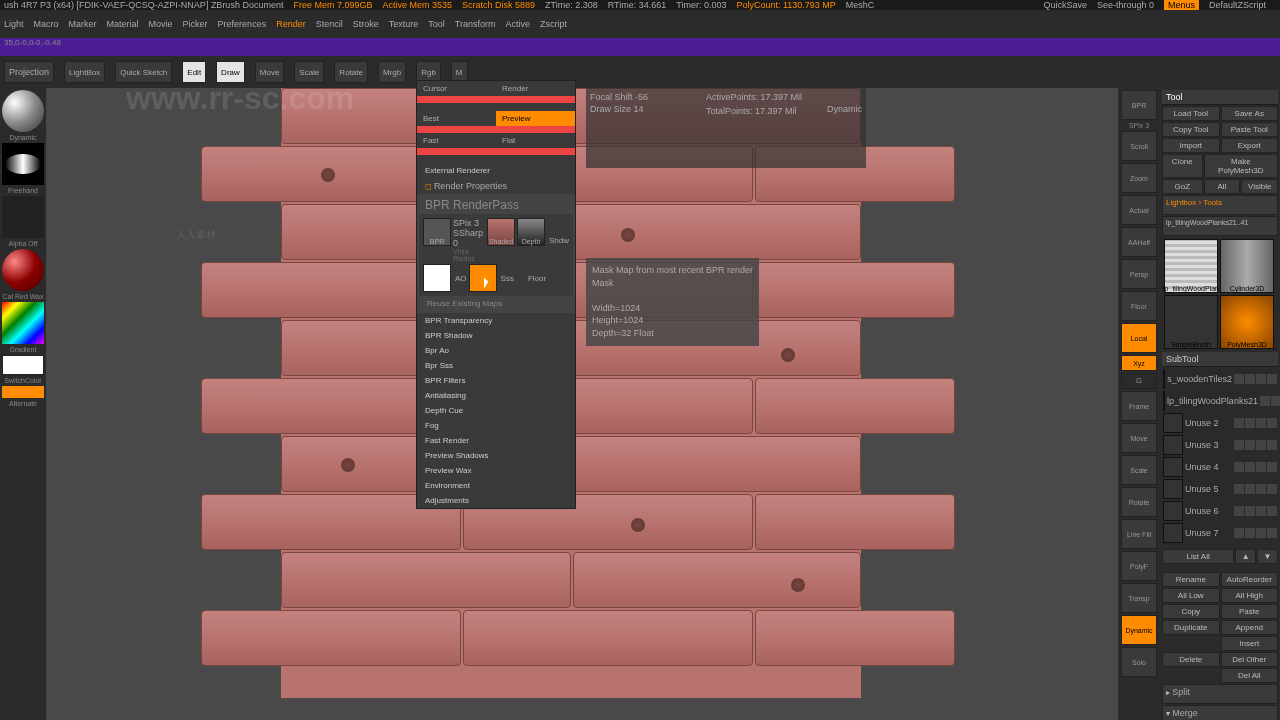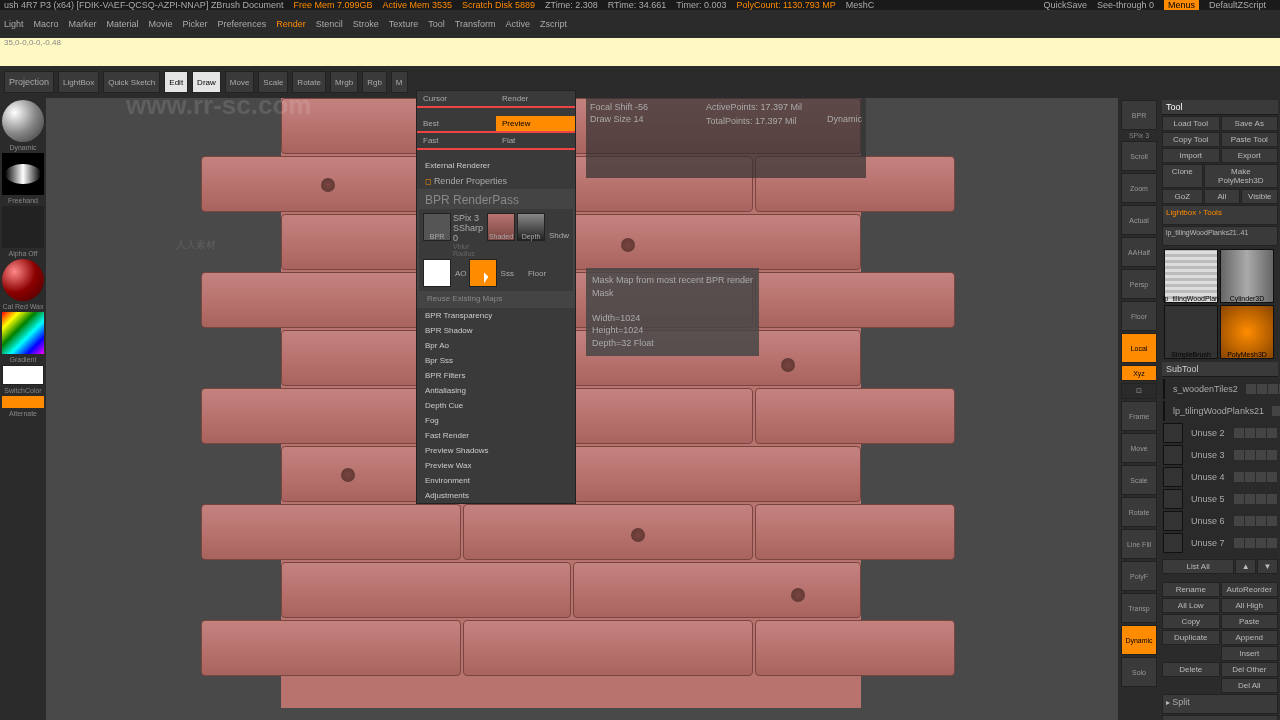--- a/index.html
+++ b/index.html
@@ -3,43 +3,43 @@
 <meta charset="utf-8">
 <style>
 *{margin:0;padding:0;box-sizing:border-box;font-family:Verdana,sans-serif;font-size:9px;color:#aaa;user-select:none}
 body{background:#2b2b2b;width:1280px;height:720px;overflow:hidden;position:relative}
 .topbar{height:10px;background:#1a1a1a;display:flex;align-items:center;padding:0 4px;font-size:8px;color:#888}
 .topbar span{margin-right:10px}
 .orange{color:#ff8c00}
 .menubar{height:28px;background:#2b2b2b;display:flex;align-items:center;padding:0 4px;font-size:8px}
 .menubar span{margin-right:10px;cursor:pointer}
 .menubar .active{color:#ff8c00}
-.coords{height:28px;background:#fef9c3;padding:0 4px;font-size:8px;color:#888}
-.toolbar{height:28px;background:#2b2b2b;display:flex;align-items:center;padding:16px 4px;gap:4px}
+.coords{height:18px;background:#4c1d95;padding:0 4px;font-size:8px;color:#888}
+.toolbar{height:28px;background:#2b2b2b;display:flex;align-items:center;padding:16px 4px;gap:10px}
 .tbtn{background:#3a3a3a;border:1px solid #222;padding:2px 4px;font-size:8px;cursor:pointer;display:flex;align-items:center;justify-content:center;height:22px}
 .tbtn.orange-bg{background:#e5e5e5;color:#000}
 .main{display:flex;height:660px}
 .left-panel{width:46px;background:#2b2b2b;display:flex;flex-direction:column;gap:2px;padding:2px}
 .swatch{width:42px;height:42px;background:#444;border:1px solid #222}
 .sphere{width:42px;height:42px;border-radius:50%;background:radial-gradient(circle at 30% 30%,#fff,#888,#333)}
 .sphere.red{background:radial-gradient(circle at 30% 30%,#ff8888,#8b0000,#400)}
 .stroke{width:42px;height:42px;background:#000;display:flex;align-items:center;justify-content:center}
 .stroke::after{content:"";width:36px;height:20px;background:linear-gradient(90deg,transparent,#fff,transparent);border-radius:50%}
 .grad{width:42px;height:42px;background:linear-gradient(135deg,red,yellow,green,cyan,blue,magenta)}
 .lswatch{font-size:7px;text-align:center;color:#888}
 .orange-box{width:42px;height:12px;background:#ff8c00}
 .canvas{flex:1;background:#494949;position:relative}
 .wood{position:absolute;left:235px;top:0;width:580px;height:610px;background:#b8736f}
 .plank{position:absolute;height:56px;background:linear-gradient(180deg,#c4827e 0%,#b8736f 50%,#a8635f 100%);border:1px solid #7a4540;border-radius:4px}
 .knot{position:absolute;width:14px;height:14px;border-radius:50%;background:radial-gradient(#7a4540,#5a3530)}
 .info-overlay{position:absolute;left:540px;top:0;width:280px;height:80px;background:rgba(50,50,50,0.7);padding:4px;font-size:8px;color:#ccc}
 .info-overlay div{margin-bottom:2px}
 .tooltip{position:absolute;left:540px;top:170px;background:rgba(70,70,70,0.85);padding:6px;font-size:9px;color:#ff8c00;line-height:1.4}
 .render-menu{position:absolute;left:370px;top:-8px;width:160px;background:#3a3a3a;border:1px solid #222;z-index:10}
-.rm-row{display:flex;border-bottom:2px solid #ef4444}
+.rm-row{display:flex;border-bottom:7px solid #ef4444}
 .rm-cell{flex:1;padding:3px 6px;font-size:8px;background:#3a3a3a;cursor:pointer}
 .rm-cell.highlight{background:#ff8c00;color:#000}
 .rm-item{padding:3px 8px;font-size:8px;cursor:pointer;color:#ccc}
 .rm-sub{background:#444;padding:2px}
 .rm-sub-title{font-size:12px;color:#888;padding:2px 6px}
 .rp-panel{background:#3a3a3a;padding:4px;display:flex;flex-wrap:wrap;gap:2px}
 .rp-sw{width:28px;height:28px;background:#555;border:1px solid #222;font-size:7px;display:flex;align-items:flex-end;justify-content:center}
 .rp-sw.white{background:#fff}
 .rp-sw.mask{background:#ff8c00;position:relative}
 .rp-sw.mask::after{content:"";position:absolute;left:14px;top:12px;width:8px;height:12px;background:#fff;clip-path:polygon(0 0,60% 40%,0 100%)}
@@ -49,25 +49,25 @@
 .ricon.orange-bg{background:#ff8c00;color:#000}
 .right-panel{width:120px;background:#2b2b2b;padding:2px;display:flex;flex-direction:column;gap:1px}
 .rp-title{background:#3a3a3a;padding:2px 4px;font-size:9px;border-bottom:1px solid #1a1a1a;color:#ccc}
 .rp-row{display:flex;gap:1px}
 .rp-btn{flex:1;background:#3a3a3a;padding:2px 3px;font-size:8px;cursor:pointer;border:1px solid #222;color:#bbb;text-align:center}
 .thumb-grid{display:flex;flex-wrap:wrap;gap:2px;padding:2px;background:#2a2a2a}
 .thumb{width:54px;height:54px;background:#888;border:1px solid #111;font-size:7px;display:flex;align-items:flex-end;justify-content:center;color:#000}
 .thumb.cyl{background:linear-gradient(90deg,#666,#aaa,#666)}
 .thumb.tex{background:repeating-linear-gradient(0deg,#ddd,#ddd 3px,#bbb 3px,#bbb 6px)}
 .subtool-list{background:#2a2a2a;min-height:180px}
-.st-row{display:flex;align-items:center;padding:1px;gap:8px;font-size:7px;color:#888}
+.st-row{display:flex;align-items:center;padding:1px;gap:2px;font-size:7px;color:#888}
 .st-thumb{width:20px;height:20px;background:#ccc;border:1px solid #111}
 .st-icons{display:flex;gap:1px;margin-left:auto}
 .st-icon{width:10px;height:10px;background:#444}
-.watermark{position:absolute;font-size:26px;color:rgba(255,255,255,0.12);font-weight:bold;pointer-events:none}
+.watermark{position:absolute;font-size:32px;color:rgba(255,255,255,0.12);font-weight:bold;pointer-events:none}
 .wm-small{position:absolute;font-size:10px;color:rgba(255,255,255,0.12);pointer-events:none}
 </style>
 </head>
 <body>
 
 <div class="topbar">
   <span>ush 4R7 P3 (x64) [FDIK-VAEF-QCSQ-AZPI-NNAP]  ZBrush Document</span>
   <span class="orange">Free Mem 7.099GB</span>
   <span class="orange">Active Mem 3535</span>
   <span class="orange">Scratch Disk 5889</span>

